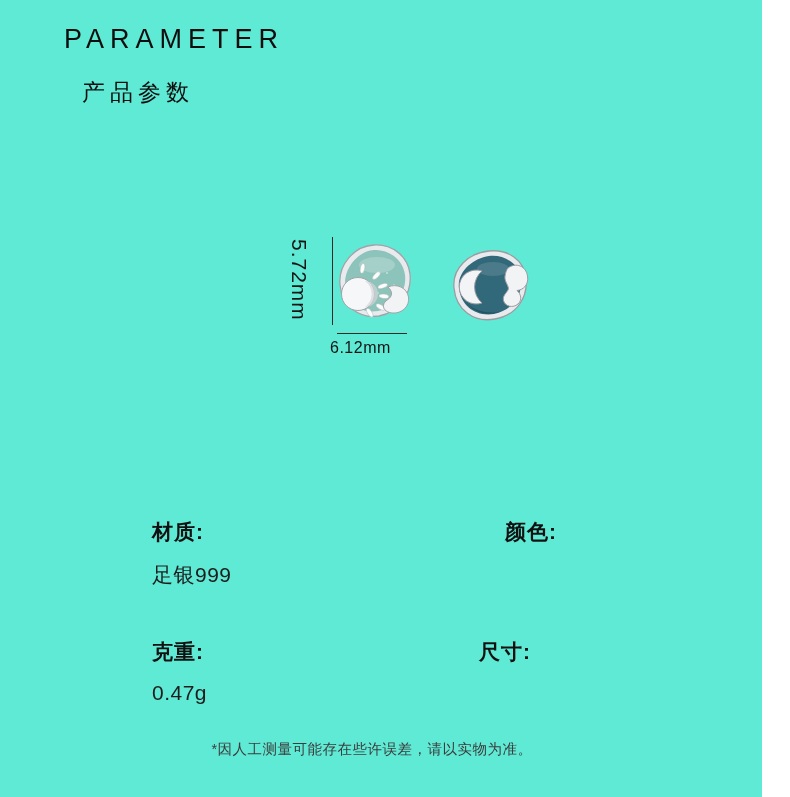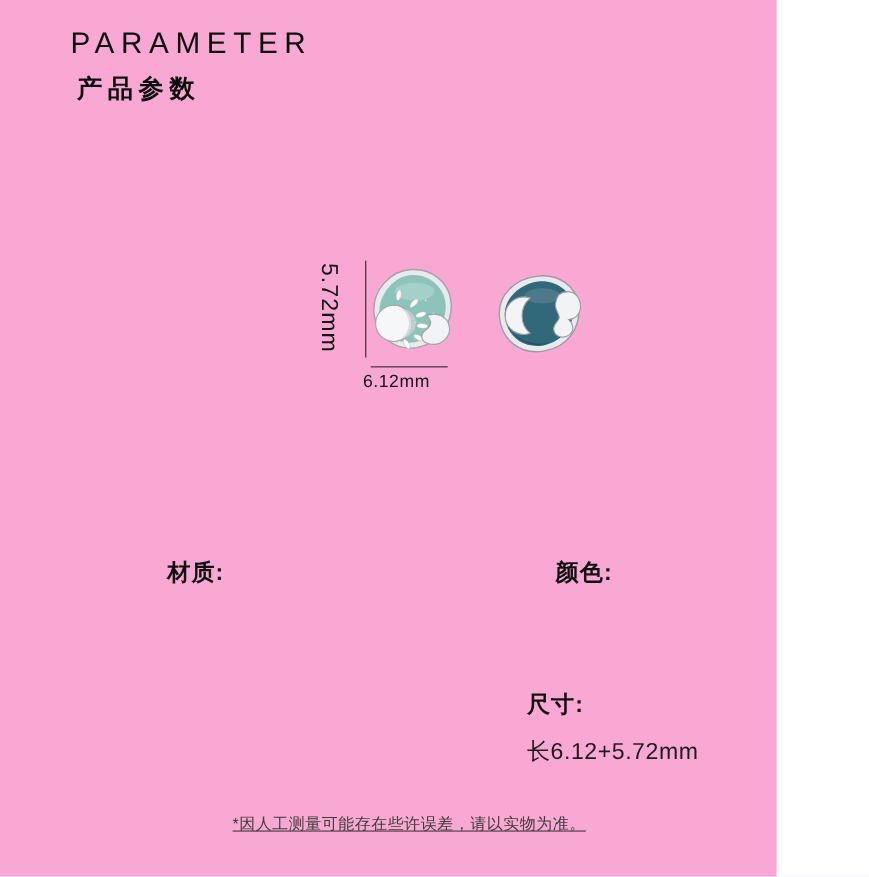--- a/index.html
+++ b/index.html
@@ -1,31 +1,31 @@
 <!DOCTYPE html>
 <html><head>
 <meta charset="utf-8">
 <style>
   html,body{margin:0;padding:0;background:#ffffff;}
   .page{
     position:relative;
-    width:706px;height:797px;
-    background:#f9a8d4;
+    width:762px;height:797px;
+    background:#5eead4;
     font-family:"Liberation Sans","DejaVu Sans",sans-serif;
     color:#111;
     overflow:hidden;
   }
   
   .title-en{
     position:absolute;left:64px;top:24px;margin:0;
     font-size:27px;font-weight:500;letter-spacing:6px;color:#0d0d0d;
   }
   .title-zh{
-    position:absolute;left:66px;top:61px;margin:4px;
-    font-size:23px;font-weight:700;letter-spacing:5px;color:#0d0d0d;
+    position:absolute;left:66px;top:61px;margin:16px;
+    font-size:23px;font-weight:400;letter-spacing:5px;color:#0d0d0d;
   }
   
   .dim-line-v{
     position:absolute;left:332px;top:237px;width:1px;height:88px;background:#2a2a2a;
   }
   .dim-label-v{
     position:absolute;left:286px;top:234px;height:92px;width:26px;
     writing-mode:vertical-rl;text-orientation:mixed;
     font-size:21px;color:#141414;letter-spacing:1px;
     display:flex;align-items:center;justify-content:center;
@@ -39,26 +39,26 @@
   }
   .earring{position:absolute;}
   .earring-left{left:337px;top:243px;}
   .earring-right{left:451px;top:249px;}
   
   .spec{position:absolute;width:280px;}
   .spec-material{left:152px;top:506px;}
   .spec-color{left:505px;top:506px;}
   .spec-weight{left:152px;top:626px;}
   .spec-size{left:479px;top:626px;}
-  .spec-label{font-size:21px;font-weight:600;color:#101010;letter-spacing:1px;}
+  .spec-label{font-size:21px;font-weight:600;color:#101010;letter-spacing:1px;margin-top:12px;}
   .spec-value{margin-top:15px;font-size:21px;font-weight:400;color:#1c1c1c;letter-spacing:0.5px;}
   
   .disclaimer{
     position:absolute;left:0;top:740px;width:744px;margin:0;
-    text-align:center;font-size:14.5px;color:#3c3c3c;letter-spacing:0.5px;text-decoration:underline;
+    text-align:center;font-size:14.5px;color:#3c3c3c;letter-spacing:0.5px;
   }
 </style>
 </head>
 <body>
 
 <div class="page">
 
   <h1 class="title-en">PARAMETER</h1>
   <h2 class="title-zh">产品参数</h2>
 
@@ -96,24 +96,28 @@
     <path d="M14 52 C22 62 38 66 50 62 C38 68 22 64 14 52 Z" fill="#0a2230" opacity="0.3"></path>
     <path d="M31 22 A17 17 0 1 0 31 54 A21 21 0 0 1 31 22 Z" fill="#f3f4f6" stroke="#9b9ca2" stroke-width="1"></path>
     <path d="M57 19 C65 13 75 17 76.5 27 C78 36 72 41 66 41.5 C70 45 71.5 51 67 55 C62 59.5 54 57.5 52.5 51.5 C51.4 47 55 44.5 57 41 C59 37.5 53 33 54 27 C54.6 23.5 55.5 21 57 19 Z" fill="#f2f3f5" stroke="#9b9ca2" stroke-width="1"></path>
   </svg>
 
   <div class="dim-line-h"></div>
   <span class="dim-label-h">6.12mm</span>
 
   <div class="spec spec-material">
     <div class="spec-label">材质:</div>
+    <div class="spec-value">足银999</div>
   </div>
   <div class="spec spec-color">
     <div class="spec-label">颜色:</div>
   </div>
+  <div class="spec spec-weight">
+    <div class="spec-label">克重:</div>
+    <div class="spec-value">0.47g</div>
+  </div>
   <div class="spec spec-size">
     <div class="spec-label">尺寸:</div>
-    <div class="spec-value">长6.12+5.72mm</div>
   </div>
 
   <p class="disclaimer">*因人工测量可能存在些许误差，请以实物为准。</p>
 
 </div>
 
 </body></html>

